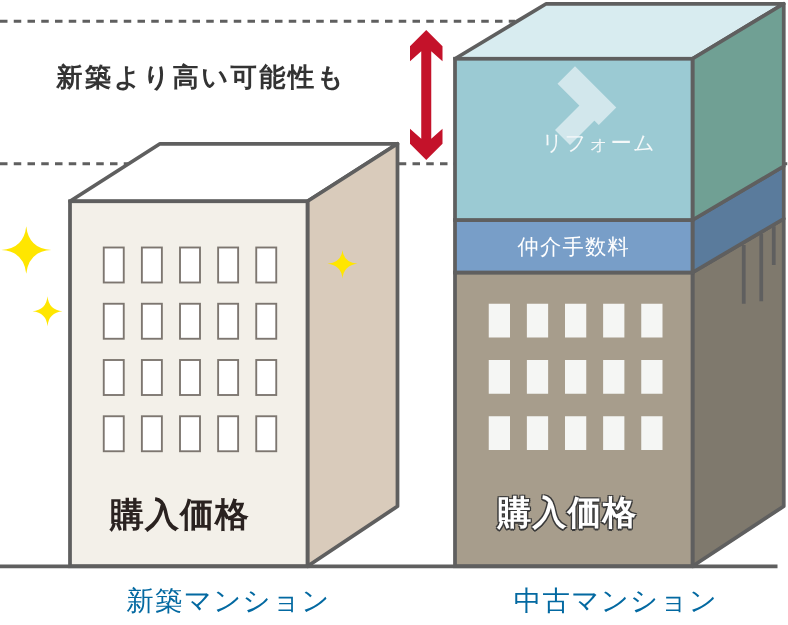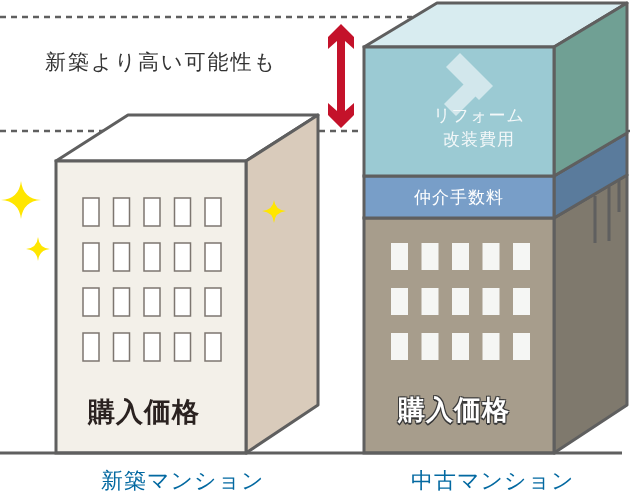--- a/index.html
+++ b/index.html
@@ -1,20 +1,20 @@
 <!DOCTYPE html>
 <html><head>
 <meta charset="utf-8">
 <style>
   html,body{margin:0;padding:0;background:#fff;}
   body{width:630px;height:500px;position:relative;overflow:hidden;font-family:"DejaVu Sans",sans-serif;}
   svg{position:absolute;left:0;top:0;}
   .lbl{position:absolute;white-space:nowrap;}
   .caption{font-size:22px;color:#0369a1;letter-spacing:1px;}
-  .note{font-size:21px;color:#333;letter-spacing:2px;}
+  .note{font-size:21px;color:#333;letter-spacing:2px;font-weight:bold;}
   .price-dark{font-size:27px;font-weight:bold;color:#2a2220;letter-spacing:1px;}
   .price-white{font-size:27px;font-weight:bold;color:#fff;letter-spacing:1px;
     text-shadow:-1px -1px 0 #3a3a3a,1px -1px 0 #3a3a3a,-1px 1px 0 #3a3a3a,1px 1px 0 #3a3a3a,0 2px 0 #3a3a3a;}
   .reform{font-size:17px;color:#f4f8f9;text-align:center;line-height:24px;letter-spacing:1px;}
   .fee{font-size:17px;color:#fff;letter-spacing:1px;}
 </style>
 </head>
 <body>
 
 <svg width="630" height="500" viewBox="0 0 630 500">
@@ -100,17 +100,16 @@
   <polygon points="341,24 354,37 354,49 345,41 345,111 354,103 354,115 341,128 328,115 328,103 337,111 337,41 328,49 328,37" fill="#c4122a"></polygon>
 </svg>
 
 <div class="lbl note" style="left:45px;top:48px;">新築より高い可能性も</div>
 
 <div class="lbl price-dark" style="left:88px;top:394px;">購入価格</div>
 <div class="lbl caption" style="left:101px;top:466px;">新築マンション</div>
 
 <div class="lbl reform" style="left:364px;top:103px;width:230px;">
   <div>リフォーム</div>
-  <div>改装費用</div>
 </div>
 <div class="lbl fee" style="left:364px;top:186px;width:190px;text-align:center;">仲介手数料</div>
 <div class="lbl price-white" style="left:398px;top:392px;">購入価格</div>
 <div class="lbl caption" style="left:411px;top:466px;">中古マンション</div>
 
 </body></html>

